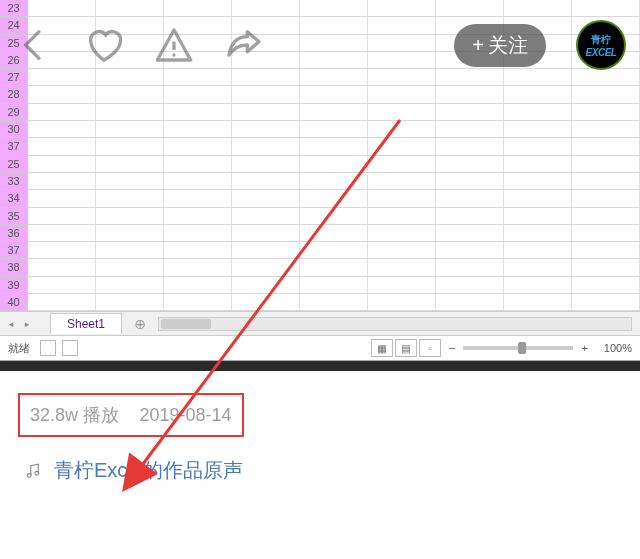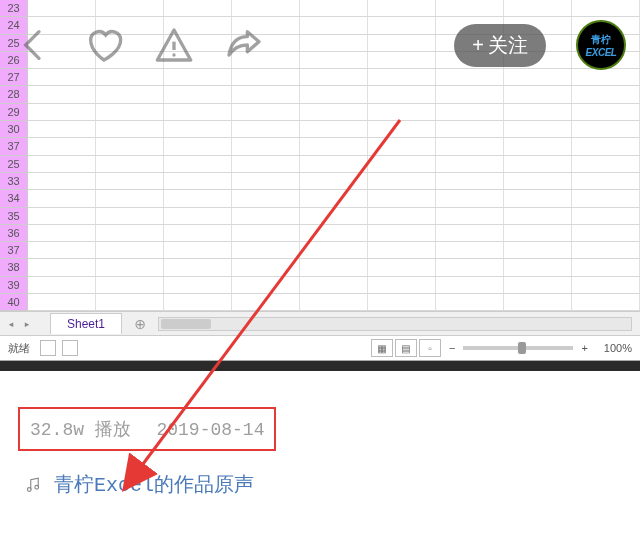--- a/index.html
+++ b/index.html
@@ -28,21 +28,21 @@
   .status-ico { width: 16px; height: 16px; border: 1px solid #bbb; }
   .status-spacer { flex: 1; }
   .view-controls { display: flex; gap: 2px; }
   .view-btn { width: 22px; height: 18px; border: 1px solid #bbb; display: flex; align-items: center; justify-content: center; font-size: 10px; color: #666; }
   .zoom-slider { width: 110px; height: 4px; background: #ccc; margin: 0 8px; position: relative; }
   .zoom-thumb { position: absolute; left: 50%; top: -4px; width: 8px; height: 12px; background: #999; border-radius: 2px; }
   .zoom-text { font-size: 11px; color: #555; }
   
   .dark-strip { height: 10px; background: #2a2a2a; }
   
-  .bottom-panel { background: #fff; padding: 36px 18px 8px; position: relative; font-family: Liberation Mono, monospace; }
+  .bottom-panel { background: #fff; padding: 22px 18px 8px; position: relative; }
   .meta-box { border: 2px solid #e53935; padding: 8px 10px; display: inline-block; }
   .meta-text { font-size: 18px; color: #9e9e9e; }
   .audio-line { display: flex; align-items: center; gap: 12px; margin-top: 20px; padding-left: 6px; }
   .audio-icon { width: 18px; height: 18px; }
   .audio-text { font-size: 20px; color: #4a7ab8; }
   
   .overlay { position: absolute; top: 20px; left: 0; right: 0; display: flex; align-items: center; padding: 0 14px; gap: 30px; z-index: 10; }
   .ov-icon { width: 40px; height: 40px; opacity: 0.55; }
   .ov-icon svg { width: 100%; height: 100%; }
   .ov-spacer { flex: 1; }

